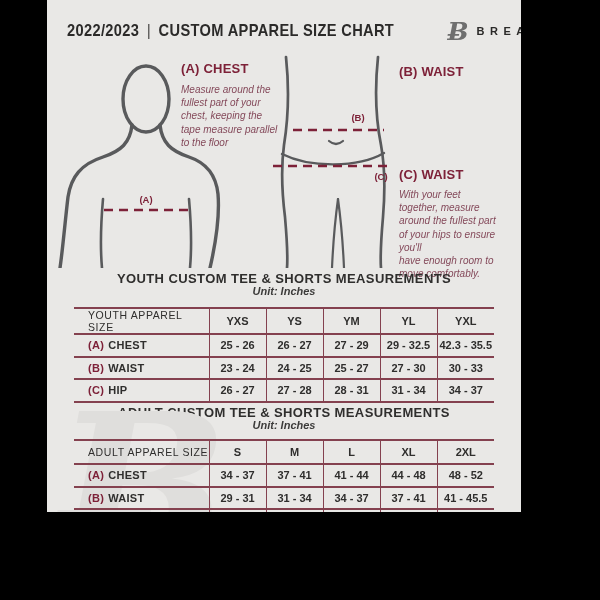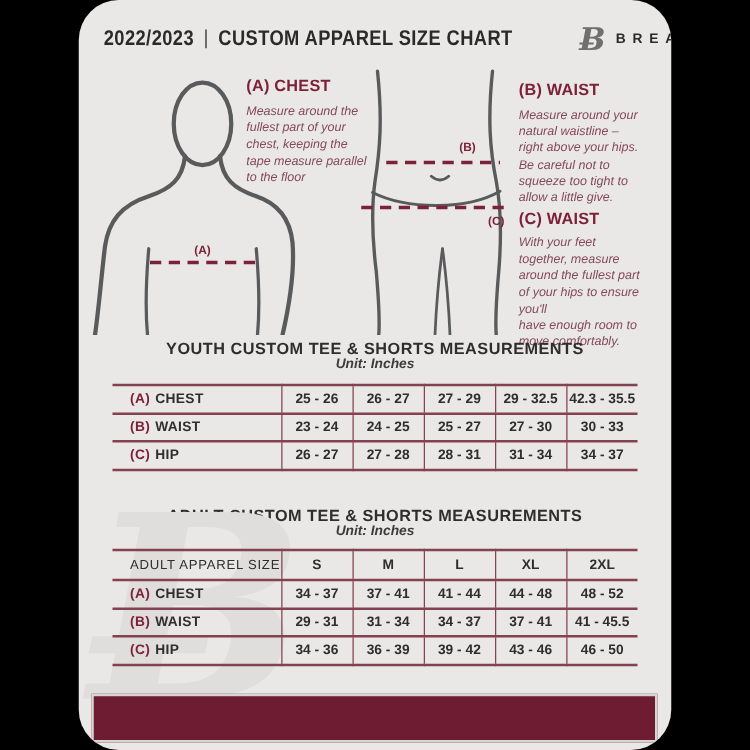--- a/index.html
+++ b/index.html
@@ -1,18 +1,18 @@
 <!DOCTYPE html>
 <html><head>
 <meta charset="utf-8">
 <style>
   * { margin:0; padding:0; box-sizing:border-box; }
   body { background:#000; font-family:"Liberation Sans", sans-serif; }
   .canvas { position:relative; width:600px; height:600px; background:#000; overflow:hidden; }
-  .page { position:absolute; left:63px; top:0; width:474px; height:600px; background:#e9e8e6; overflow:hidden;border-radius:32px; }
+  .page { position:absolute; left:47px; top:0; width:474px; height:512px; background:#e9e8e6; overflow:hidden; }
 
   
   .hdr { position:absolute; left:0; top:14px; width:474px; height:34px; display:flex; align-items:center; justify-content:space-between; padding:0 12px 0 20px; }
   .hdr-title { display:flex; align-items:center; gap:9px; font-weight:bold; font-size:17px; color:#2b2a29; letter-spacing:.4px; transform:scaleX(.86); transform-origin:left center; white-space:nowrap; }
   .hdr-title .bar { font-weight:normal; color:#3a3938; font-size:16px; }
   .brand { display:flex; align-items:center; gap:8px; }
   .logo-b { font-family:"DejaVu Serif", serif; font-style:italic; font-weight:bold; font-size:25px; color:#6f6f6f; line-height:1; }
   .brand-name { font-weight:bold; font-size:11px; letter-spacing:5.5px; color:#2b2a29; }
 
   
@@ -81,26 +81,20 @@
     </svg>
 
     <div class="g-head" style="left:134px; top:61px;">(A) CHEST</div>
     <div class="g-text" style="left:134px; top:83px; width:120px;">Measure around the
 fullest part of your
 chest, keeping the
 tape measure parallel
 to the floor</div>
 
     <div class="g-head" style="left:352px; top:64px;">(B) WAIST</div>
-    <div class="g-text" style="left:352px; top:86px; width:122px;">Measure around your
-natural waistline –
-right above your hips.
-Be careful not to
-squeeze too tight to
-allow a little give.</div>
 
     <div class="g-head" style="left:352px; top:167px;">(C) WAIST</div>
     <div class="g-text" style="left:352px; top:188px; width:126px;">With your feet
 together, measure
 around the fullest part
 of your hips to ensure
 you'll
 have enough room to
 move comfortably.</div>
 
@@ -111,20 +105,28 @@
     <table class="size" style="top:307px;">
       <colgroup>
           <col class="c0">
           <col class="cn">
           <col class="cn">
           <col class="cn">
           <col class="cn">
           <col class="cn">
         </colgroup>
       <tbody>
+          <tr>
+        <th class="lbl">YOUTH APPAREL SIZE</th>
+        <th>YXS</th>
+        <th>YS</th>
+        <th>YM</th>
+        <th>YL</th>
+        <th>YXL</th>
+      </tr>
       <tr>
         <td class="lbl"><span class="pfx">(A)</span><span>CHEST</span></td>
         <td>25 - 26</td>
         <td>26 - 27</td>
         <td>27 - 29</td>
         <td>29 - 32.5</td>
         <td>42.3 - 35.5</td>
       </tr>
       <tr>
         <td class="lbl"><span class="pfx">(B)</span><span>WAIST</span></td>

